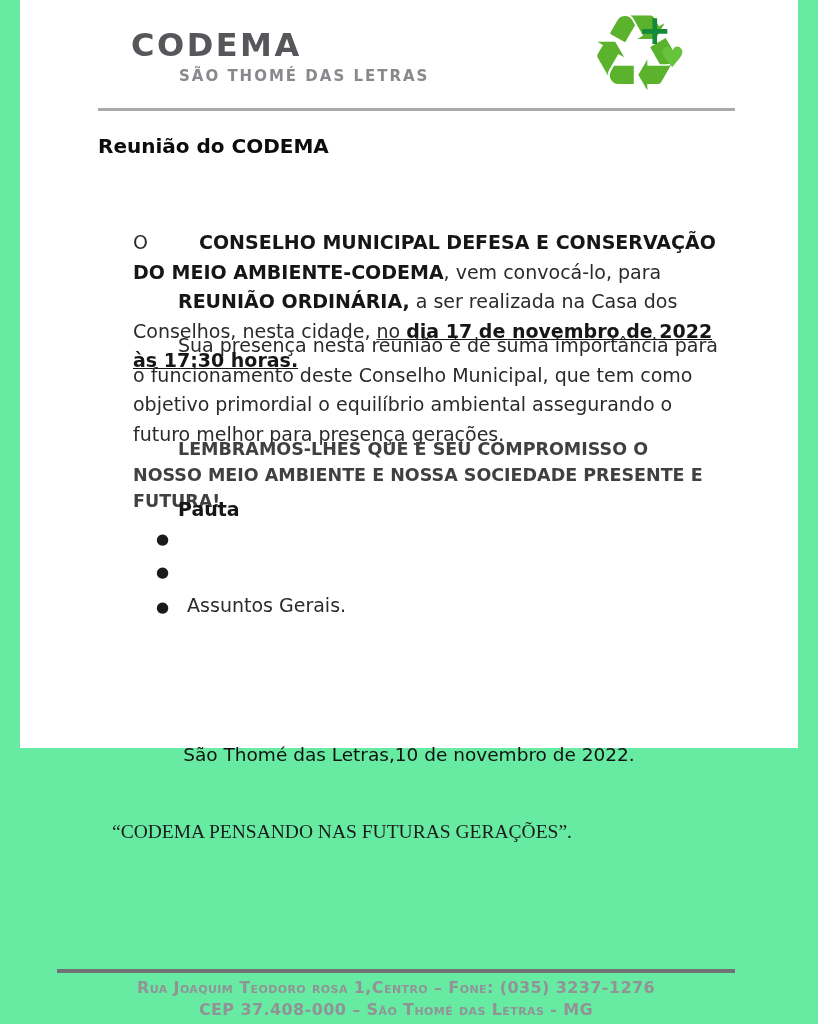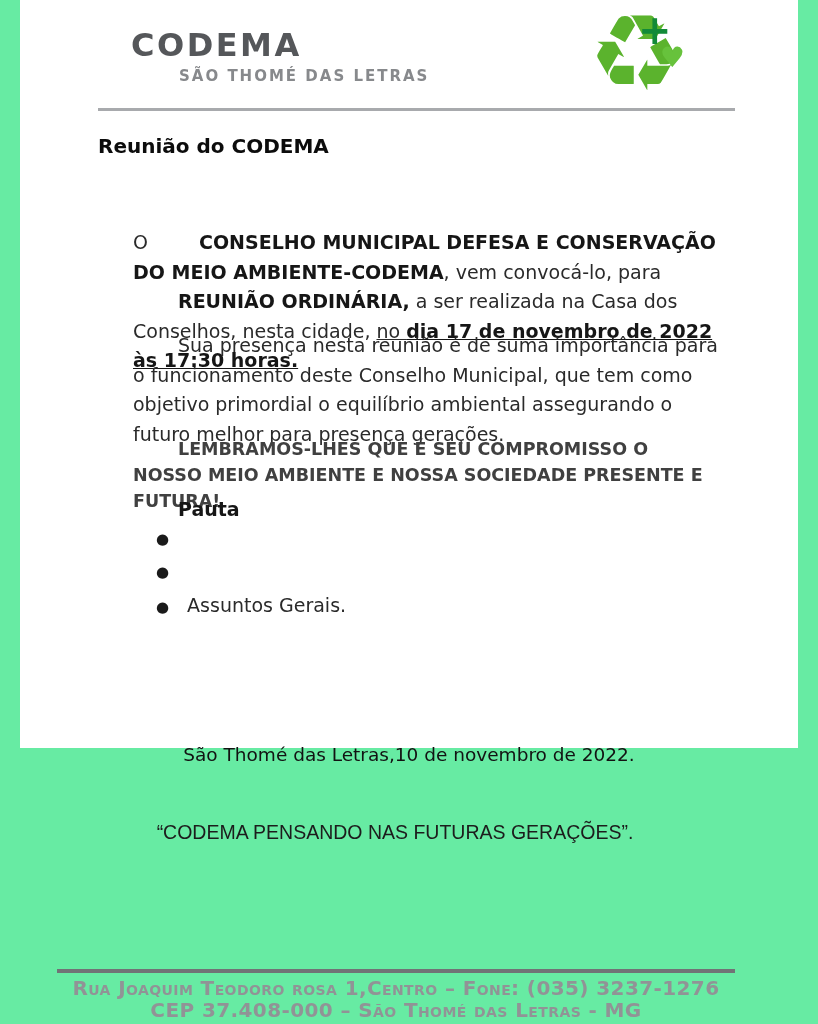--- a/index.html
+++ b/index.html
@@ -85,36 +85,36 @@
   .bullet {
     font-size: 15px; margin-right: 18px; color: #1a1a1a; flex: 0 0 auto;
   }
 
   .date-line {
     position: absolute; left: 78px; top: 707px; width: 622px;
     text-align: center; font-size: 18.5px; font-weight: normal; color: #121212; margin-top: 37px;
   }
 
   .quote-line {
-    position: absolute; left: 64px; top: 821px; width: 622px;
-    text-align: center;
-    font-family: Liberation Sans, sans-serif;
+    position: absolute; left: 92px; top: 821px; width: 622px;
+    text-align: left;
+    font-family: Liberation Serif, serif;
     font-size: 19.5px; color: #1c1c1c;
   }
 
   
   .footer-rule {
     position: absolute; left: 37px; top: 969px;
     width: 678px; height: 4px; background: #717376;
   }
   .footer-text {
     position: absolute; left: 37px; top: 977px; width: 678px;
     text-align: center;
     font-variant: small-caps; font-weight: bold;
-    font-size: 20px; line-height: 22px;
+    font-size: 16px; line-height: 22px;
     color: #919396; letter-spacing: 0.4px;
   }
 </style>
 </head>
 <body>
 
 <div class="page">
 
   <div class="brand">
     <div class="org-name">CODEMA</div>

